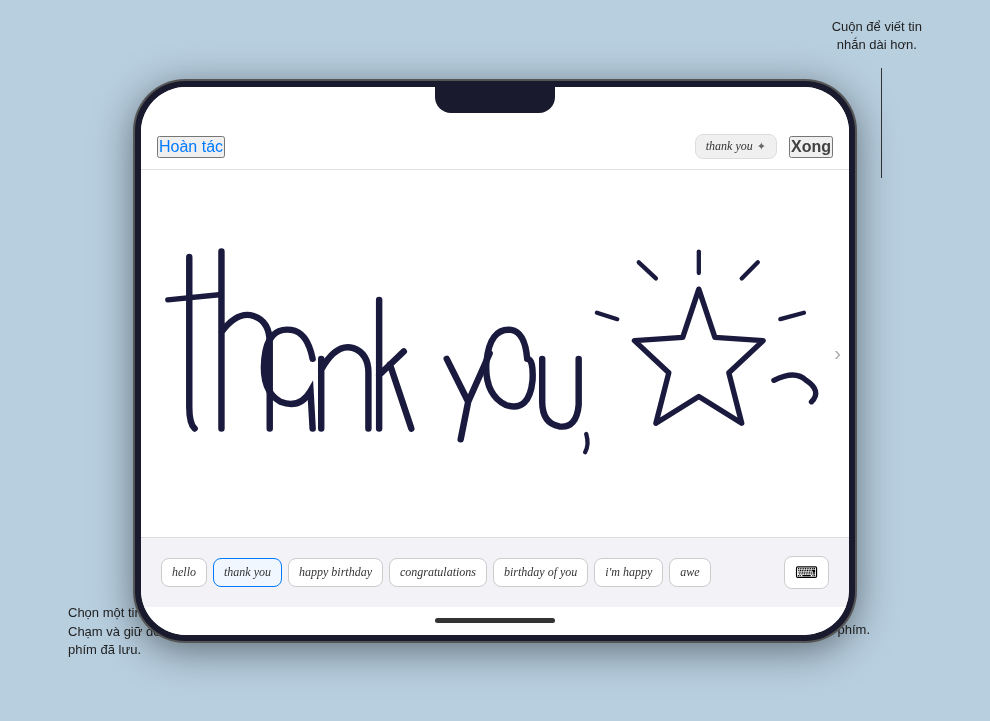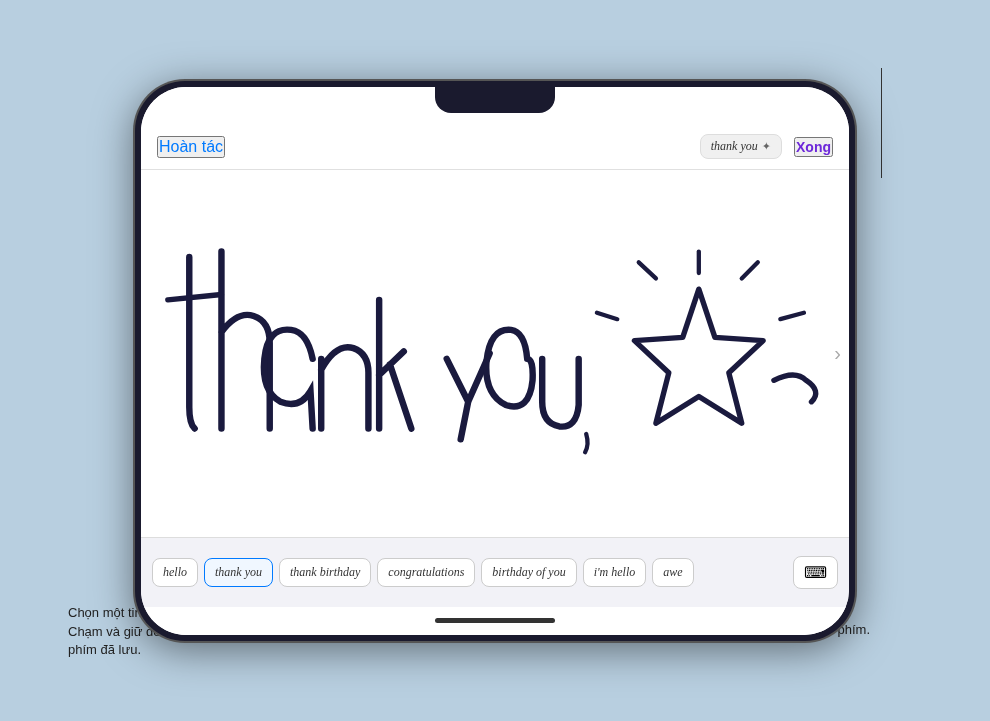--- a/index.html
+++ b/index.html
@@ -161,22 +161,22 @@
       gap: 4px;
       border: 1px solid #ddd;
     }
 
     .preview-star {
       font-size: 11px;
       color: #666;
     }
 
     .header-done {
-      color: #6d28d9;
-      font-size: 14px;
+      color: #404040;
+      font-size: 16px;
       font-weight: 600;
     }
 
     
     .canvas-area {
       flex: 1;
       background: white;
       position: relative;
       overflow: hidden;
       border-top: 1px solid #e0e0e0;
@@ -197,21 +197,21 @@
       font-size: 20px;
     }
 
     
     .presets-bar {
       height: 70px;
       background: #f2f2f7;
       border-top: 1px solid #ddd;
       display: flex;
       align-items: center;
-      padding: 0 11px;
+      padding: 0 20px;
       gap: 6px;
       flex-shrink: 0;
     }
 
     .preset-chip {
       background: white;
       border: 1px solid #ccc;
       border-radius: 8px;
       padding: 6px 10px;
       font-size: 12px;
@@ -256,20 +256,23 @@
       height: 5px;
       background: #333;
       border-radius: 3px;
     }
   </style>
 </head>
 <body>
 
 <div class="scene">
 
+  <div class="annotation annotation-top-right">
+    <span style="white-space:pre-line">Cuộn để viết tin<br>nhắn dài hơn.</span>
+  </div>
 
   <div class="line-top-right"></div>
 
   <div class="annotation annotation-bottom-left">
     <span>Chọn một tin nhắn đã lưu.</span><br>
     <span>Chạm và giữ để xóa tin</span><br>
     <span>phím đã lưu.</span>
   </div>
 
   <div class="line-bottom-left"></div>
@@ -332,24 +335,24 @@
           <path d="M 415,225 Q 418,235 414,242" stroke="#1a1a3e" stroke-width="4" fill="none" stroke-linecap="round"></path>
         </svg>
 
         
         <div class="right-arrow">›</div>
       </div>
 
       <div class="presets-bar">
         <button class="preset-chip">hello</button>
         <button class="preset-chip active">thank you</button>
-        <button class="preset-chip">thank birthday</button>
+        <button class="preset-chip">happy birthday</button>
         <button class="preset-chip">congratulations</button>
         <button class="preset-chip">birthday of you</button>
-        <button class="preset-chip">i'm hello</button>
+        <button class="preset-chip">i'm happy</button>
         <button class="preset-chip">awe</button>
         <button class="keyboard-icon-btn">⌨</button>
       </div>
 
       <div class="home-indicator">
         <div class="home-bar"></div>
       </div>
     </div>
   </div>
 

